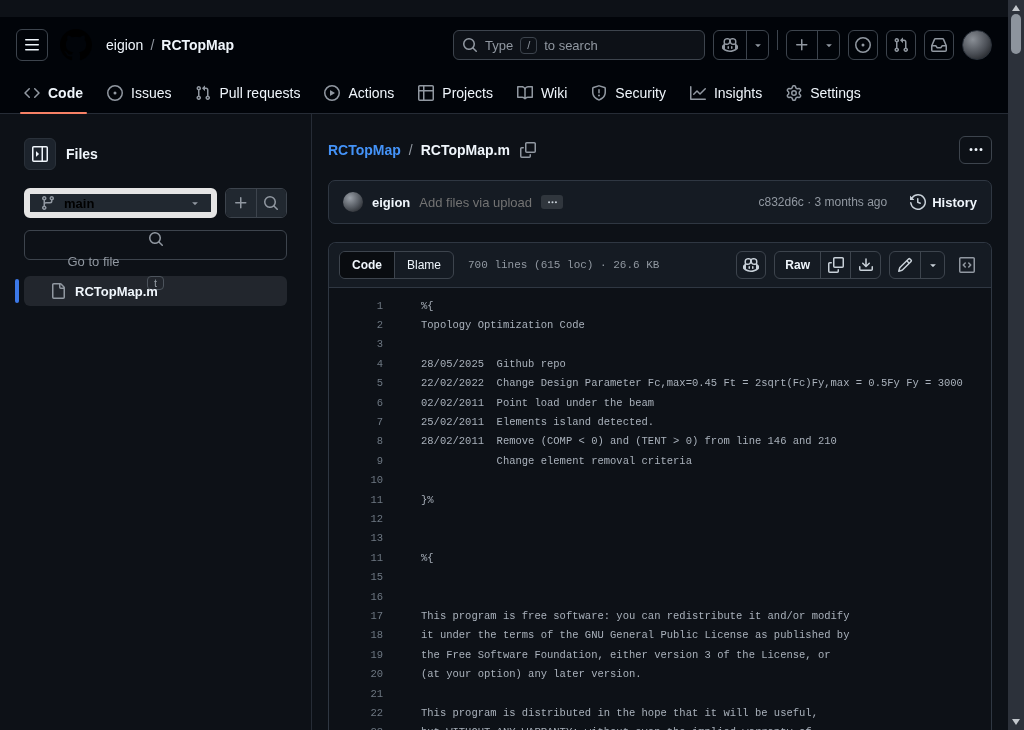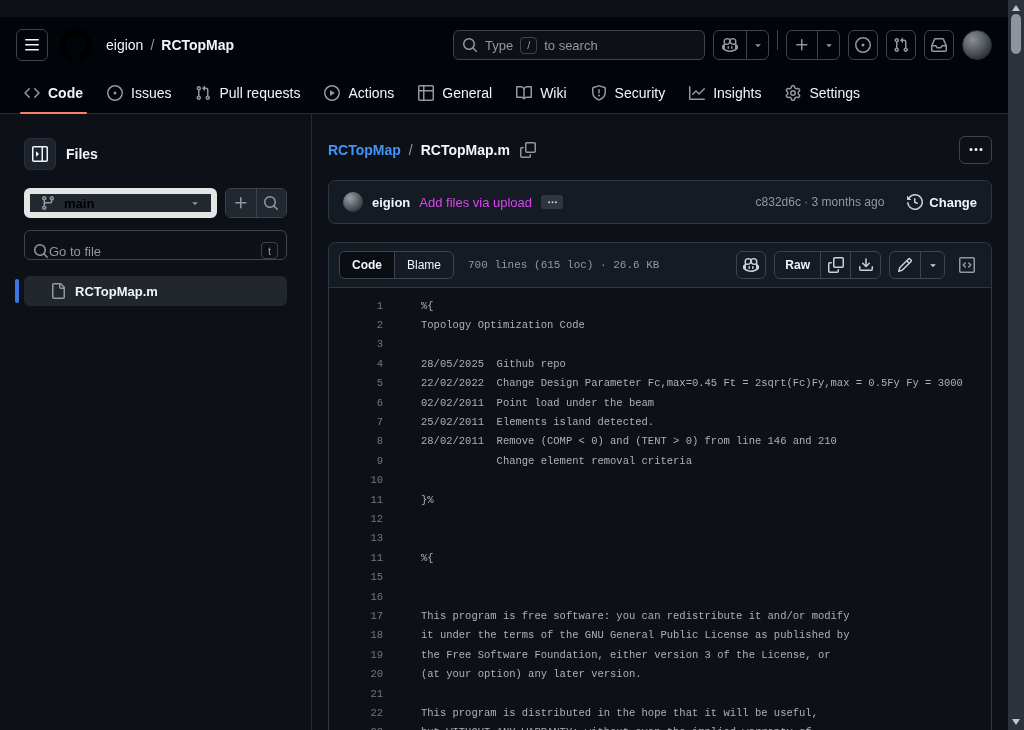--- a/index.html
+++ b/index.html
@@ -59,21 +59,21 @@
   .files-btn { width:32px; height:32px; border-radius:6px; background:#1c232c; border:1px solid #2a313a;
     display:flex; align-items:center; justify-content:center; color:#f0f6fc; cursor:pointer; }
   .files-title { font-weight:700; font-size:14px; }
   .branch-row { display:flex; gap:8px; margin-top:18px; }
   .branch-btn { flex:1; height:30px; border:6px solid #e5e5e5; border-radius:6px; background:#212830;
     display:flex; align-items:center; gap:8px; padding:0 10px; cursor:pointer; }
   .branch-btn .name { font-weight:700; font-size:13px; flex:1; text-align:left; }
   .branch-tools { width:62px; }
   .branch-tools .seg { flex:1; background:#212830; }
   .goto { margin-top:12px; height:30px; border:1px solid #3d444d; border-radius:6px; display:flex;
-    align-items:flex-end; padding:0 8px; background:#0d1117; }
+    align-items:center; gap:7px; padding:0 8px; background:#0d1117;flex-direction:column; }
   .goto input { flex:1; background:transparent; border:none; outline:none; color:#f0f6fc; font-size:13px;
     font-family:inherit; min-width:0; }
   .goto input::placeholder { color:#9198a1; }
   .tree { margin-top:16px; position:relative; }
   .tree-row { position:relative; height:30px; border-radius:6px; background:rgba(177,186,196,0.13);
     display:flex; align-items:center; gap:9px; padding-left:26px; cursor:pointer; }
   .tree-row .bar { position:absolute; left:-9px; top:3px; width:4px; height:24px; border-radius:3px; background:#3b78e7; }
   .tree-row .fname { font-size:13px; font-weight:700; }
 
   
@@ -83,21 +83,21 @@
   .file-crumb-row .file { font-weight:700; }
   .copy-path { color:#9198a1; background:none; border:none; cursor:pointer; margin-left:2px; }
   .kebab-btn { margin-left:auto; width:33px; height:28px; border:1px solid #3d444d; border-radius:6px;
     background:transparent; color:#f0f6fc; display:flex; align-items:center; justify-content:center; cursor:pointer; }
 
   .commit-bar { margin-top:16px; height:44px; flex:none; border:1px solid #2f3742; border-radius:7px;
     background:#151b23; display:flex; align-items:center; gap:9px; padding:0 14px; }
   .commit-avatar { width:20px; height:20px; border-radius:50%;
     background:radial-gradient(circle at 35% 30%, #9aa0a8, #50555c 55%, #1a1c20 95%); flex:none; }
   .commit-author { font-weight:700; font-size:13px; }
-  .commit-msg { font-size:13px; color:#d946ef; }
+  .commit-msg { font-size:13px; color:#737373; }
   .msg-expand { width:22px; height:14px; border-radius:3px; background:#30363d; color:#c9d1d9;
     display:flex; align-items:center; justify-content:center; border:none; cursor:pointer; }
   .commit-meta { margin-left:auto; font-size:12px; color:#9198a1; }
   .history-btn { display:flex; align-items:center; gap:6px; margin-left:14px; background:none; border:none;
     color:#f0f6fc; cursor:pointer; }
   .history-btn .icon { color:#c9d1d9; }
   .history-btn .lbl { font-weight:700; font-size:13px; }
 
   
   .code-panel { margin-top:18px; flex:1; min-height:0; border:1px solid #2f3742; border-bottom:none;
@@ -353,21 +353,21 @@
           </svg>
         </span>
       <span>Actions</span>
     </div>
     <div class="nav-tab">
       <span class="icon">
           <svg viewBox="0 0 16 16">
             <use href="#i-table"></use>
           </svg>
         </span>
-      <span>General</span>
+      <span>Projects</span>
     </div>
     <div class="nav-tab">
       <span class="icon">
           <svg viewBox="0 0 16 16">
             <use href="#i-book"></use>
           </svg>
         </span>
       <span>Wiki</span>
     </div>
     <div class="nav-tab">
@@ -495,21 +495,21 @@
               </svg>
             </span>
         </button>
         <span class="commit-meta">c832d6c · 3 months ago</span>
         <button class="history-btn">
           <span class="icon">
               <svg viewBox="0 0 16 16">
                 <use href="#i-history"></use>
               </svg>
             </span>
-          <span class="lbl">Change</span>
+          <span class="lbl">History</span>
         </button>
       </div>
 
       <div class="code-panel">
         <div class="code-head">
           <div class="seg-ctl">
             <button class="tab on">Code</button>
             <button class="tab">Blame</button>
           </div>
           <span class="code-meta">700 lines (615 loc) · 26.6 KB</span>

